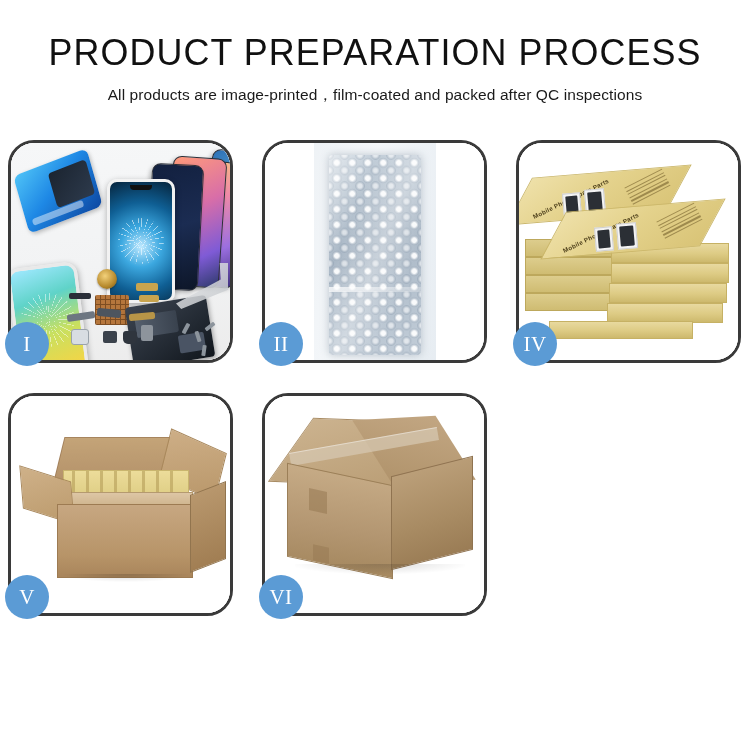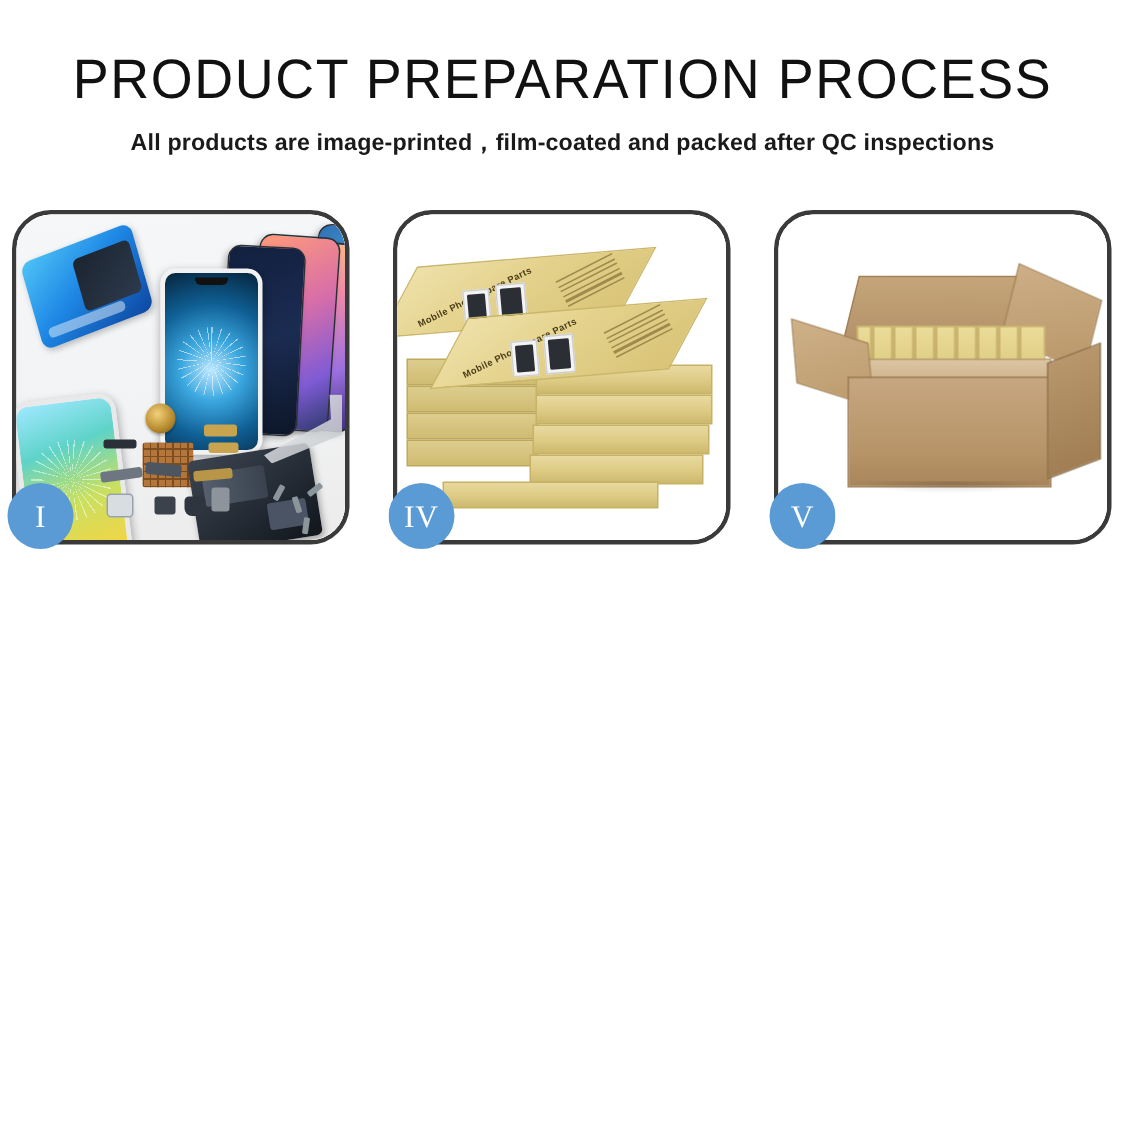--- a/index.html
+++ b/index.html
@@ -26,21 +26,21 @@
     font-weight: 400;
     letter-spacing: 1.1px;
     color: #111111;
     line-height: 1.05;
     margin: 0;
     transform: scaleX(0.97);
   }
   .subtitle {
     font-family: "Liberation Sans", sans-serif;
     font-size: 15.5px;
-    font-weight: 700;
+    font-weight: 400;
     color: #1a1a1a;
     margin: 12px 0 0 0;
     letter-spacing: 0.1px;
   }
 
   
   .grid {
     position: absolute;
     top: 140px;
     left: 8px;
@@ -396,20 +396,34 @@
           <span style="left:2px;top:4px;transform:rotate(28deg);"></span>
           <span style="left:14px;top:12px;transform:rotate(-18deg);"></span>
           <span style="left:26px;top:2px;transform:rotate(52deg);"></span>
           <span style="left:20px;top:26px;transform:rotate(8deg);"></span>
         </div>
       </div>
     </div>
     <div class="badge">I</div>
   </div>
 
+  <div class="panel">
+    <div class="panel-inner">
+      <div class="scene-bubble">
+        <div class="bw-sheet"></div>
+        <div class="bw-item">
+          <div class="bw-bubbles"></div>
+          <div class="bw-bubbles2"></div>
+          <div class="bw-seam"></div>
+          <div class="bw-gloss"></div>
+        </div>
+      </div>
+    </div>
+    <div class="badge">II</div>
+  </div>
 
 
   <div class="panel">
     <div class="panel-inner">
       <div class="scene-stack">
 
         <div class="sk-faceL" style="left:6px; top:96px; width:86px; height:16px;"></div>
         <div class="sk-faceL" style="left:6px; top:114px; width:86px; height:16px;"></div>
         <div class="sk-faceL" style="left:6px; top:132px; width:86px; height:16px;"></div>
         <div class="sk-faceL" style="left:6px; top:150px; width:86px; height:16px;"></div>
@@ -480,14 +494,29 @@
         <div class="oc-rimtop"></div>
         <div class="oc-flapL"></div>
         <div class="oc-body"></div>
         <div class="oc-right"></div>
         <div class="oc-shadow"></div>
       </div>
     </div>
     <div class="badge">V</div>
   </div>
 
+  <div class="panel">
+    <div class="panel-inner">
+      <div class="scene-sealed">
+        <div class="sc-top"></div>
+        <div class="sc-topR"></div>
+        <div class="sc-tape1"></div>
+        <div class="sc-front"></div>
+        <div class="sc-rightface"></div>
+        <div class="sc-tapeflap1"></div>
+        <div class="sc-tapeflap2"></div>
+        <div class="sc-shadow"></div>
+      </div>
+    </div>
+    <div class="badge">VI</div>
+  </div>
 
 </div>
 
 </body></html>

